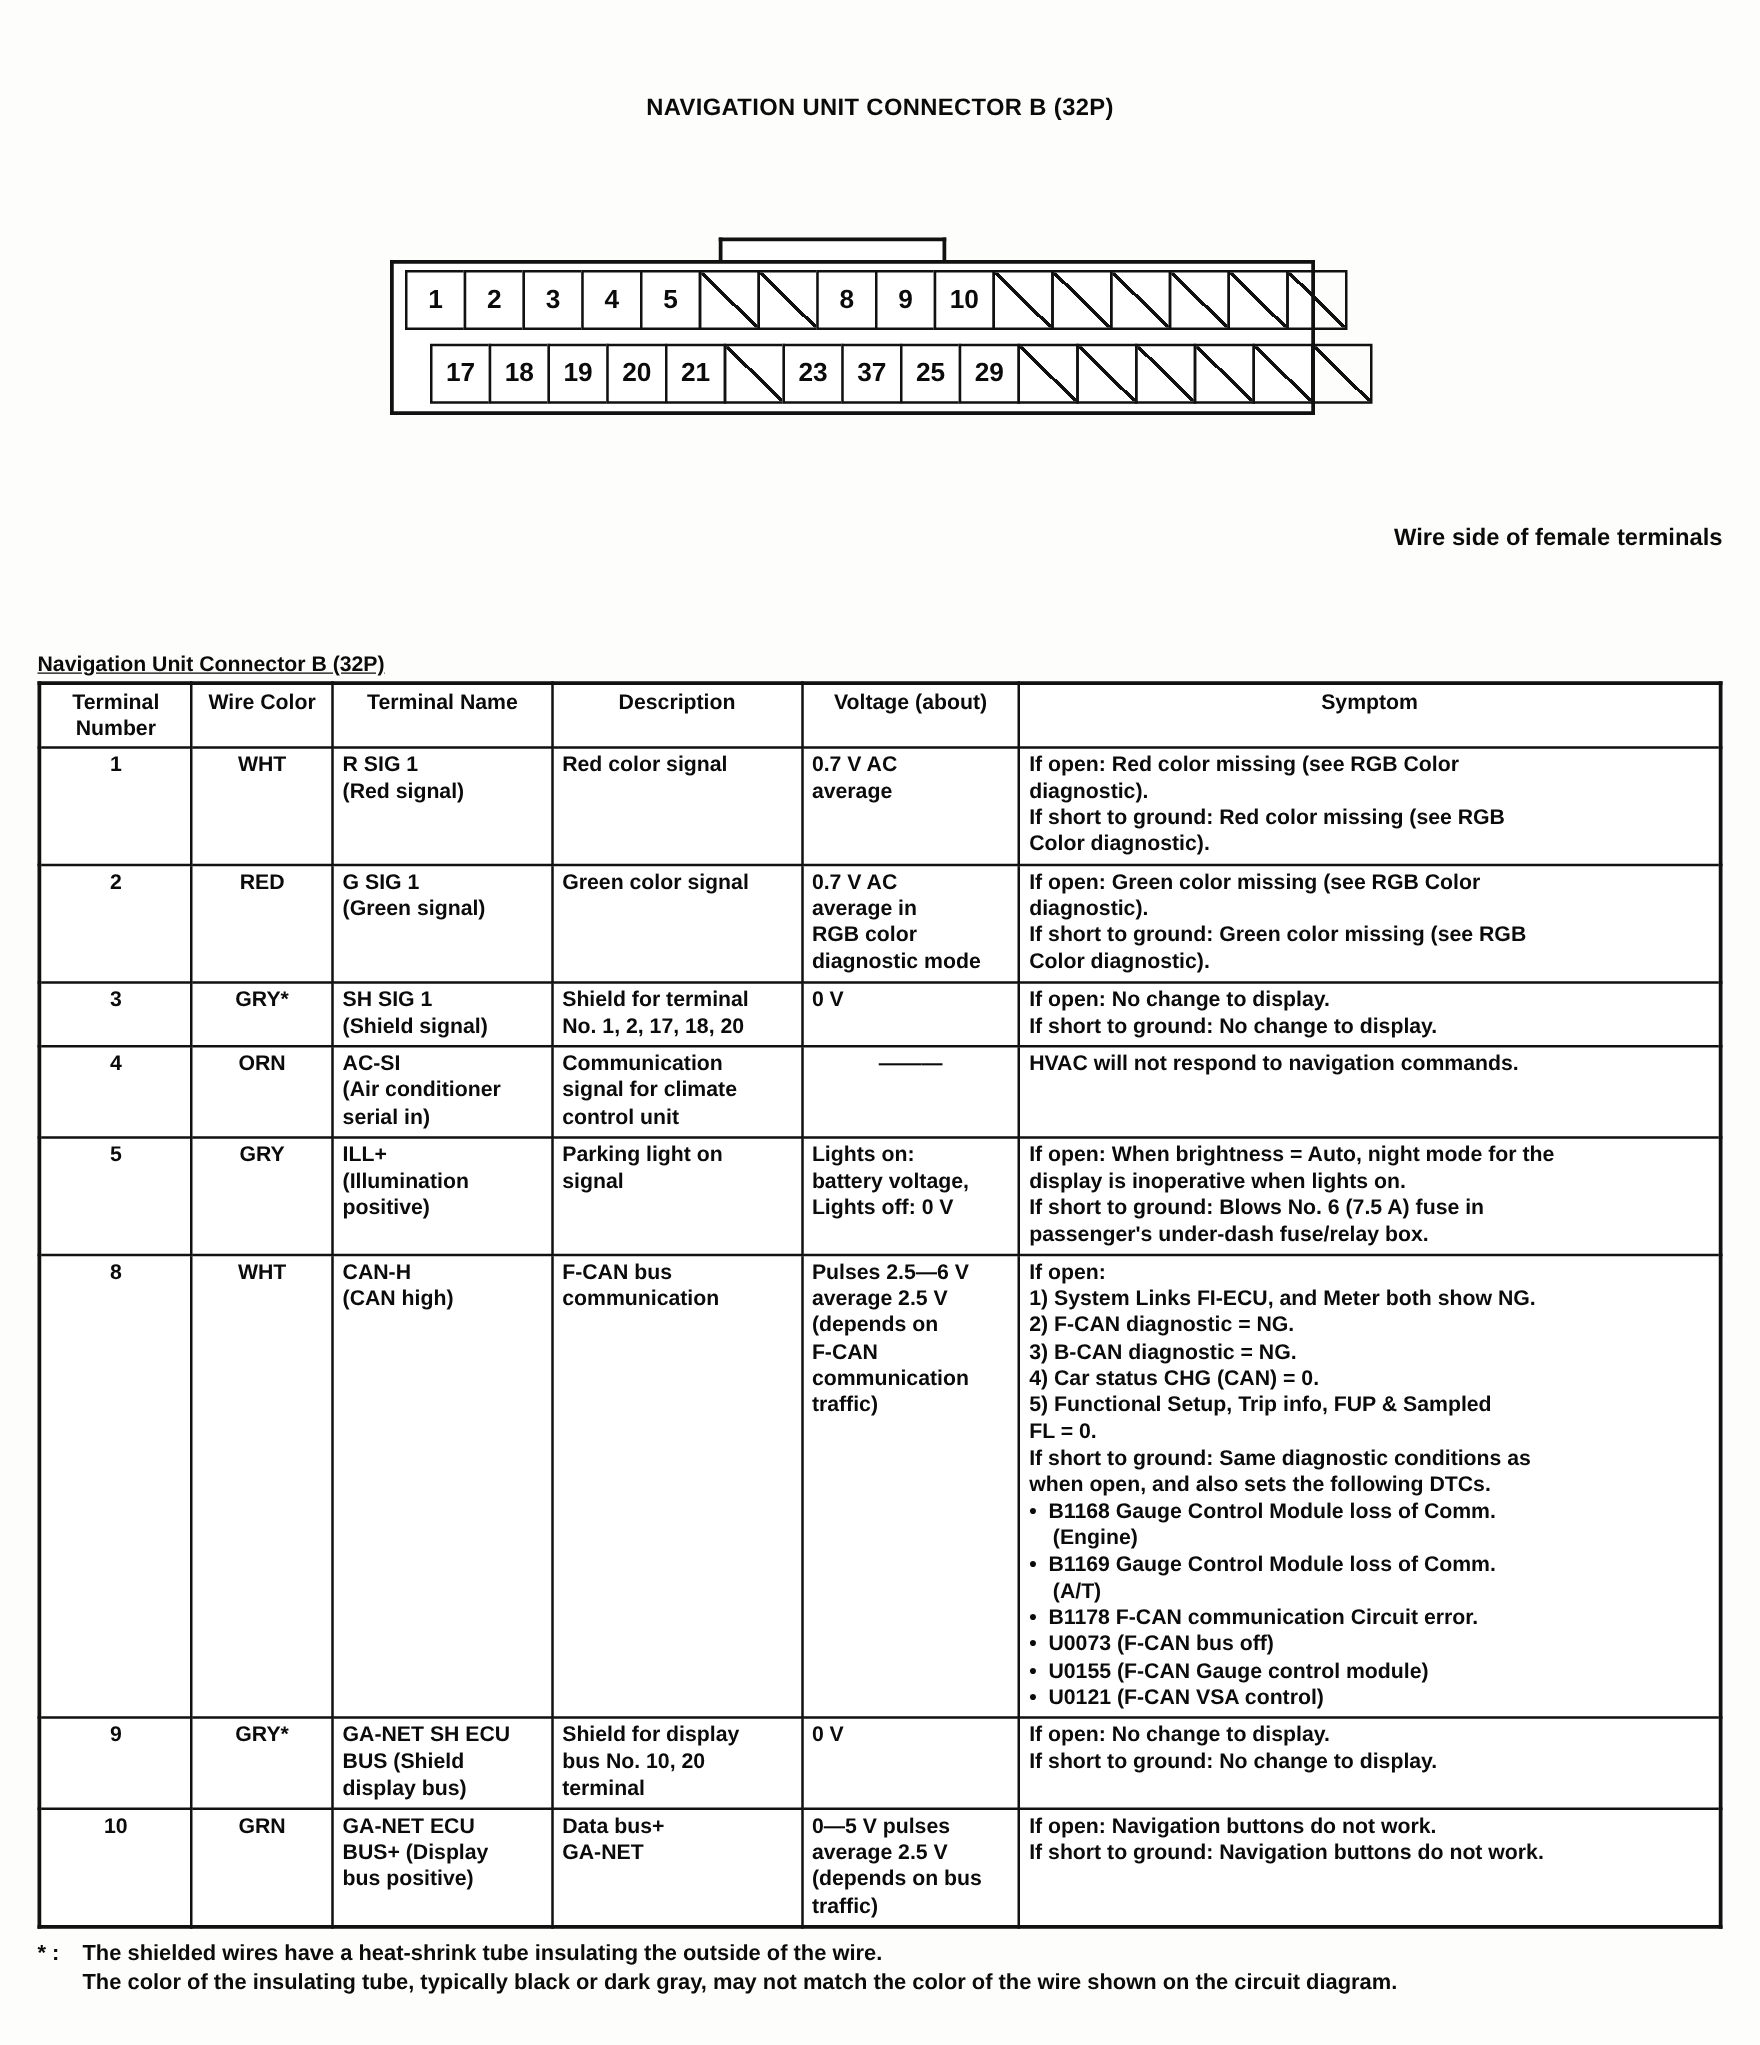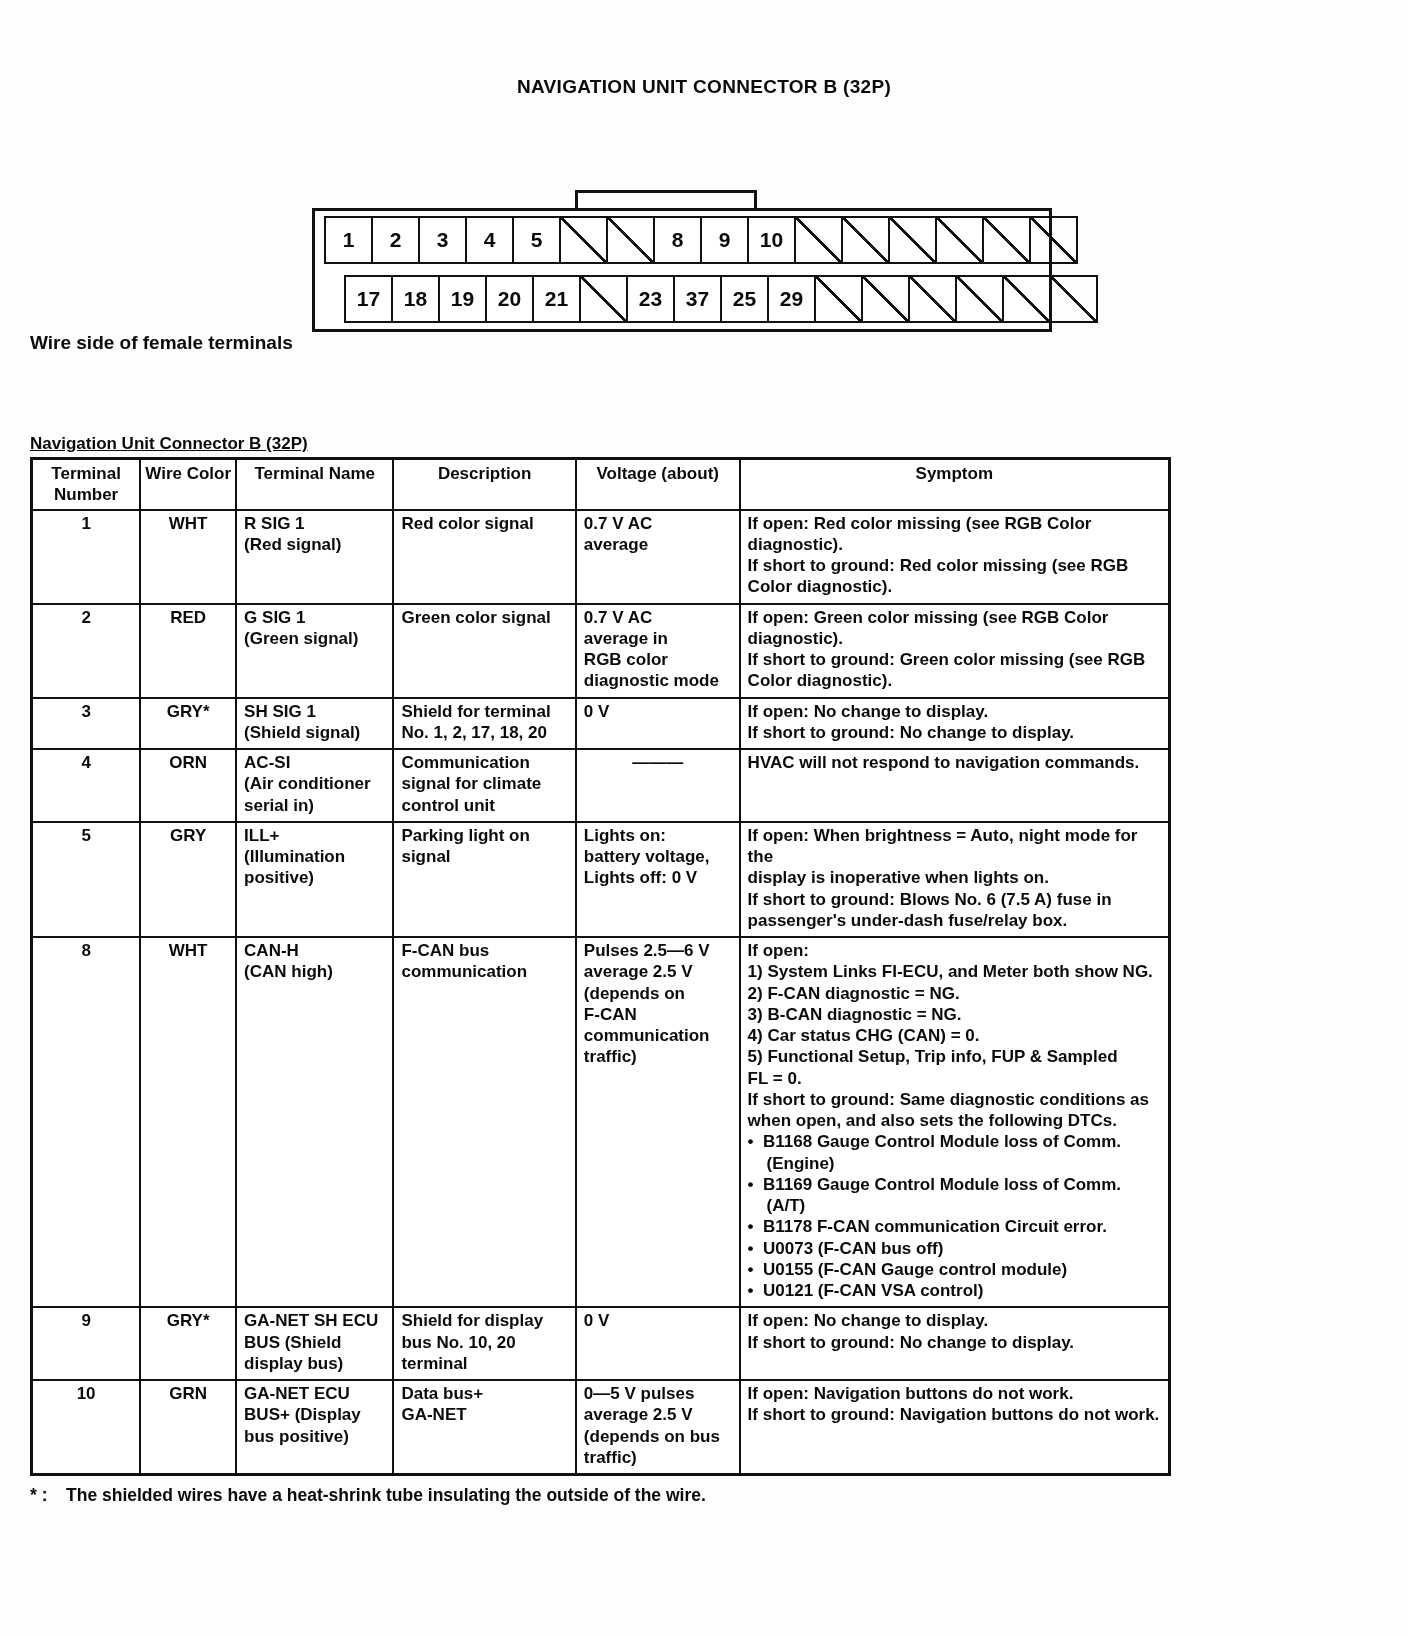--- a/index.html
+++ b/index.html
@@ -35,32 +35,32 @@
     font-size: 21px; font-weight: 700; background: #fff;
   }
   .pin-cell:first-child { margin-left: 0; }
   .pin-cell.hatched {
     background: linear-gradient(to top right,
       transparent calc(50% - 1.4px), #111 calc(50% - 1.4px),
       #111 calc(50% + 1.4px), transparent calc(50% + 1.4px));
   }
 
   .connector-caption {
-    text-align: left;
+    margin-top: 88px; text-align: right;
     font-size: 19px; font-weight: 700;
   }
 
   .table-label {
     margin-top: 80px; font-size: 17px; font-weight: 700;
     text-decoration: underline;
   }
 
   table.terminal-table {
     margin-top: 3px; border-collapse: collapse;
-    width: 1141px; border: 3px solid #111; background: #fff;
+    width: 1348px; border: 3px solid #111; background: #fff;
   }
   .terminal-table th, .terminal-table td {
     border: 2px solid #111;
     font-size: 17px; font-weight: 700; line-height: 1.25;
     vertical-align: top; color: #0b0b0b;
   }
   .terminal-table th {
     text-align: center; white-space: pre-line; padding: 3px 4px;
   }
   .terminal-table td { padding: 2px 7px 5px 7px; white-space: pre-wrap; }
@@ -274,16 +274,17 @@
           <td class="c-symptom">If open: Navigation buttons do not work.
 If short to ground: Navigation buttons do not work.</td>
         </tr>
       </tbody>
   </table>
 
   <div class="footnote">
     <span class="footnote-marker">* :</span>
     <span class="footnote-lines">
       <span>The shielded wires have a heat-shrink tube insulating the outside of the wire.</span><br>
+      <span>The color of the insulating tube, typically black or dark gray, may not match the color of the wire shown on the circuit diagram.</span>
     </span>
   </div>
 
 </div>
 
 </body></html>

